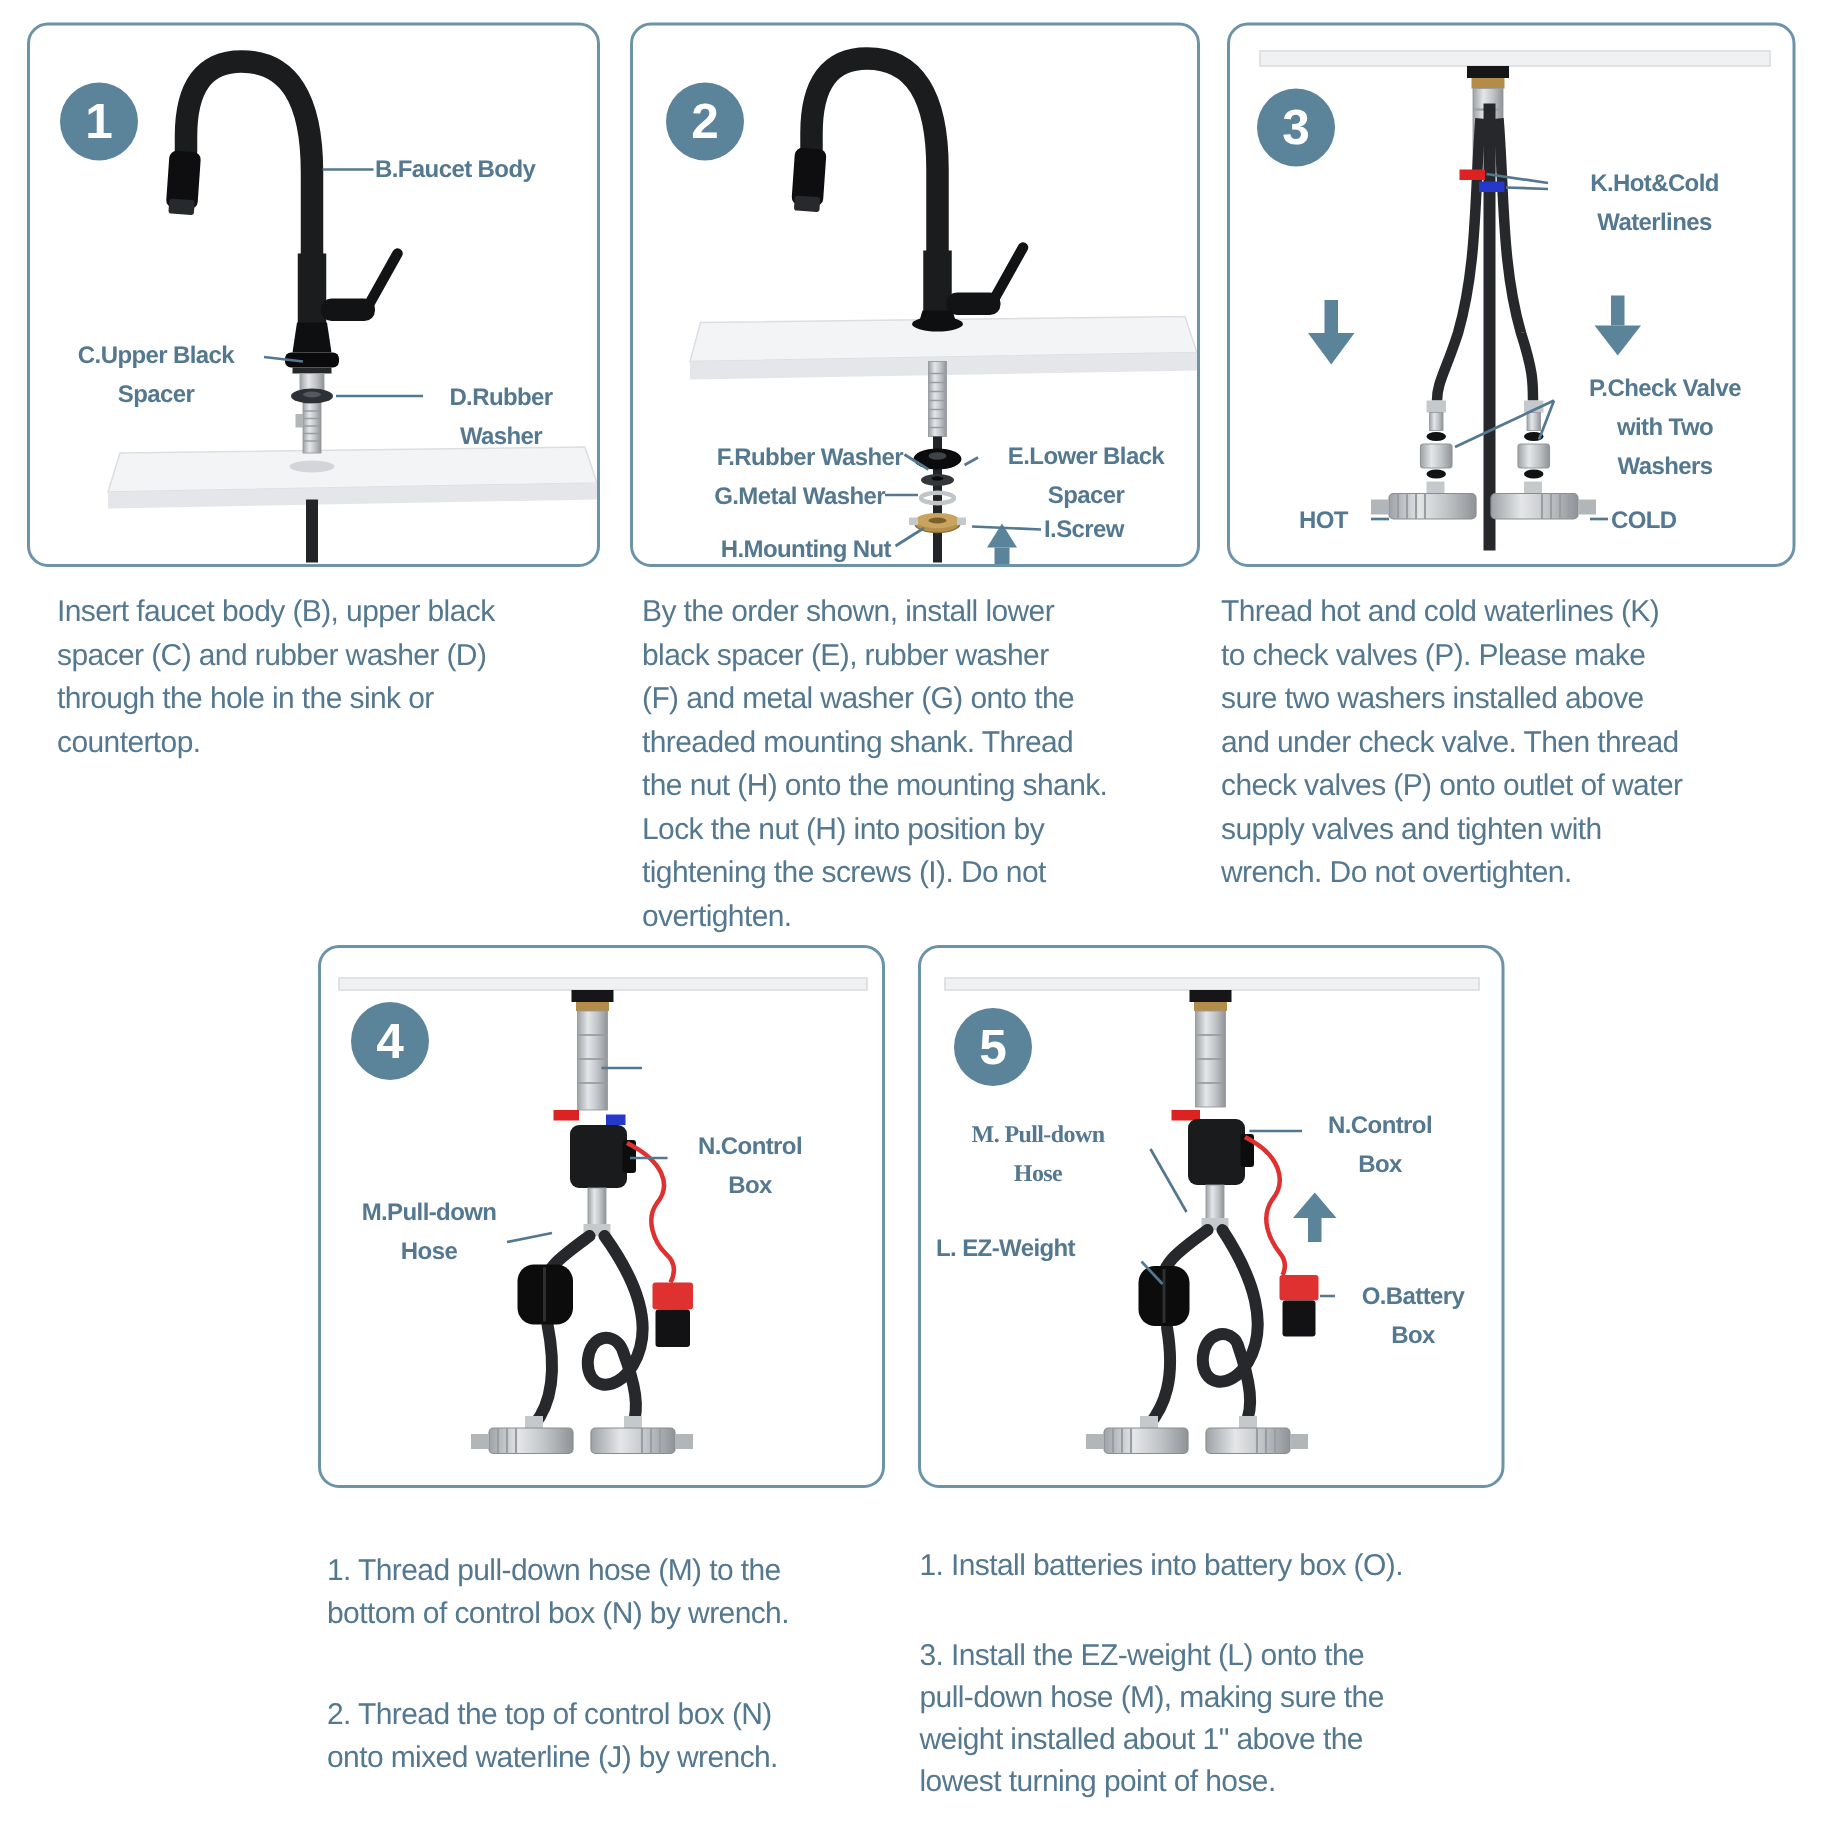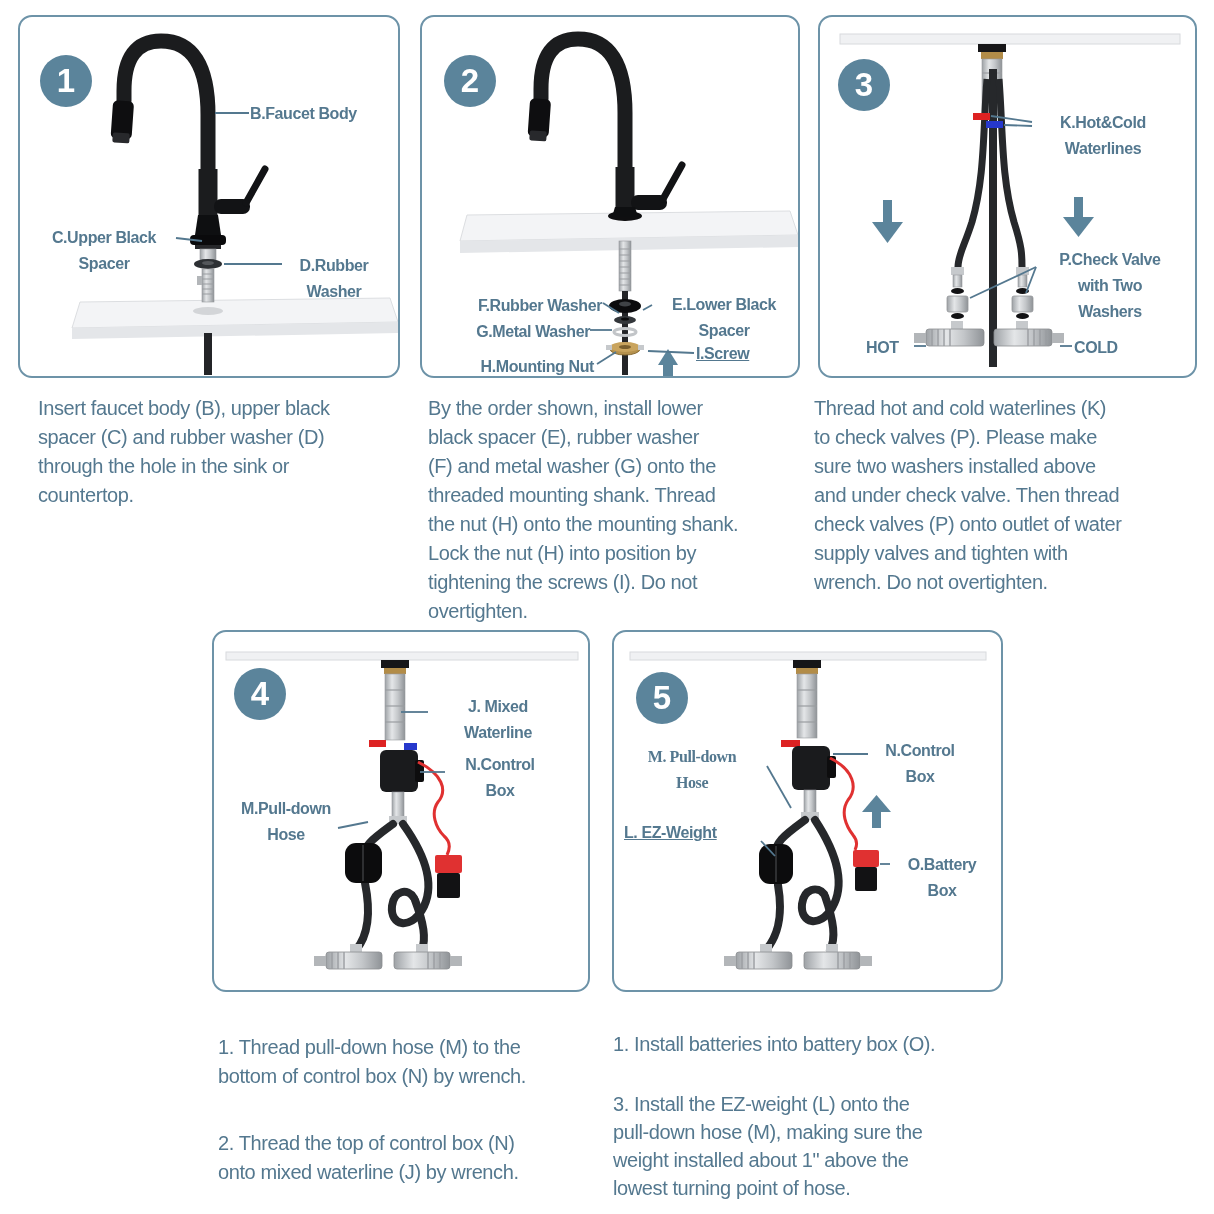--- a/index.html
+++ b/index.html
@@ -148,21 +148,21 @@
         <line x1="175" y1="347" x2="194" y2="335"></line>
         <line x1="230" y1="288" x2="221" y2="293"></line>
         <line x1="272" y1="336" x2="226" y2="334"></line>
       </g>
     </svg>
     <div class="lbl right" style="left:0px;top:276px;width:180px;">F.Rubber Washer</div>
     <div class="lbl right" style="left:0px;top:302px;width:168px;">G.Metal Washer</div>
     <div class="lbl right" style="left:12px;top:337px;width:160px;">H.Mounting Nut</div>
     <div class="lbl center" style="left:228px;top:275px;width:148px;">E.Lower Black
 Spacer</div>
-    <div class="lbl" style="left:274px;top:324px;text-decoration:underline;">I.Screw</div>
+    <div class="lbl" style="left:274px;top:324px;">I.Screw</div>
   </div>
   <div class="caption" style="left:428px;top:394px;width:395px;">By the order shown, install lower
 black spacer (E), rubber washer
 (F) and metal washer (G) onto the
 threaded mounting shank. Thread
 the nut (H) onto the mounting shank.
 Lock the nut (H) into position by
 tightening the screws (I). Do not
 overtighten.</div>
 
@@ -322,22 +322,20 @@
         <line x1="214" y1="320" x2="214" y2="337" stroke="#9a9da1" stroke-width="1.4"></line>
         <line x1="220" y1="320" x2="220" y2="337" stroke="#9a9da1" stroke-width="1.4"></line>
         <line x1="226" y1="320" x2="226" y2="337" stroke="#9a9da1" stroke-width="1.4"></line>
       </g>
       <g stroke="#54788f" stroke-width="1.8">
         <line x1="187" y1="80" x2="214" y2="80"></line>
         <line x1="206" y1="140" x2="231" y2="140"></line>
         <line x1="124" y1="196" x2="154" y2="190"></line>
       </g>
     </svg>
-    <div class="lbl center" style="left:214px;top:62px;width:140px;">J. Mixed
-Waterline</div>
     <div class="lbl center" style="left:232px;top:120px;width:108px;">N.Control
 Box</div>
     <div class="lbl center" style="left:2px;top:164px;width:140px;">M.Pull-down
 Hose</div>
   </div>
   <div class="caption" style="left:218px;top:1004px;width:395px;">
     <p>1. Thread pull-down hose (M) to the
 bottom of control box (N) by wrench.</p>
     <p>2. Thread the top of control box (N)
 onto mixed waterline (J) by wrench.</p>
@@ -413,21 +411,21 @@
         <line x1="153" y1="134" x2="177" y2="176"></line>
         <line x1="219" y1="122" x2="254" y2="122"></line>
         <line x1="147" y1="209" x2="161" y2="224"></line>
         <line x1="266" y1="232" x2="276" y2="232"></line>
       </g>
     </svg>
     <div class="lbl center" style="left:0px;top:112px;width:156px;font-family:Liberation Serif, serif;">M. Pull-down
 Hose</div>
     <div class="lbl center" style="left:256px;top:106px;width:100px;">N.Control
 Box</div>
-    <div class="lbl" style="left:10px;top:188px;text-decoration:underline;">L. EZ-Weight</div>
+    <div class="lbl" style="left:10px;top:188px;">L. EZ-Weight</div>
     <div class="lbl center" style="left:276px;top:220px;width:104px;">O.Battery
 Box</div>
   </div>
   <div class="caption tight" style="left:613px;top:1002px;width:432px;">
     <p>1. Install batteries into battery box (O).</p>
     <p>3. Install the EZ-weight (L) onto the
 pull-down hose (M), making sure the
 weight installed about 1" above the
 lowest turning point of hose.</p>
   </div>

